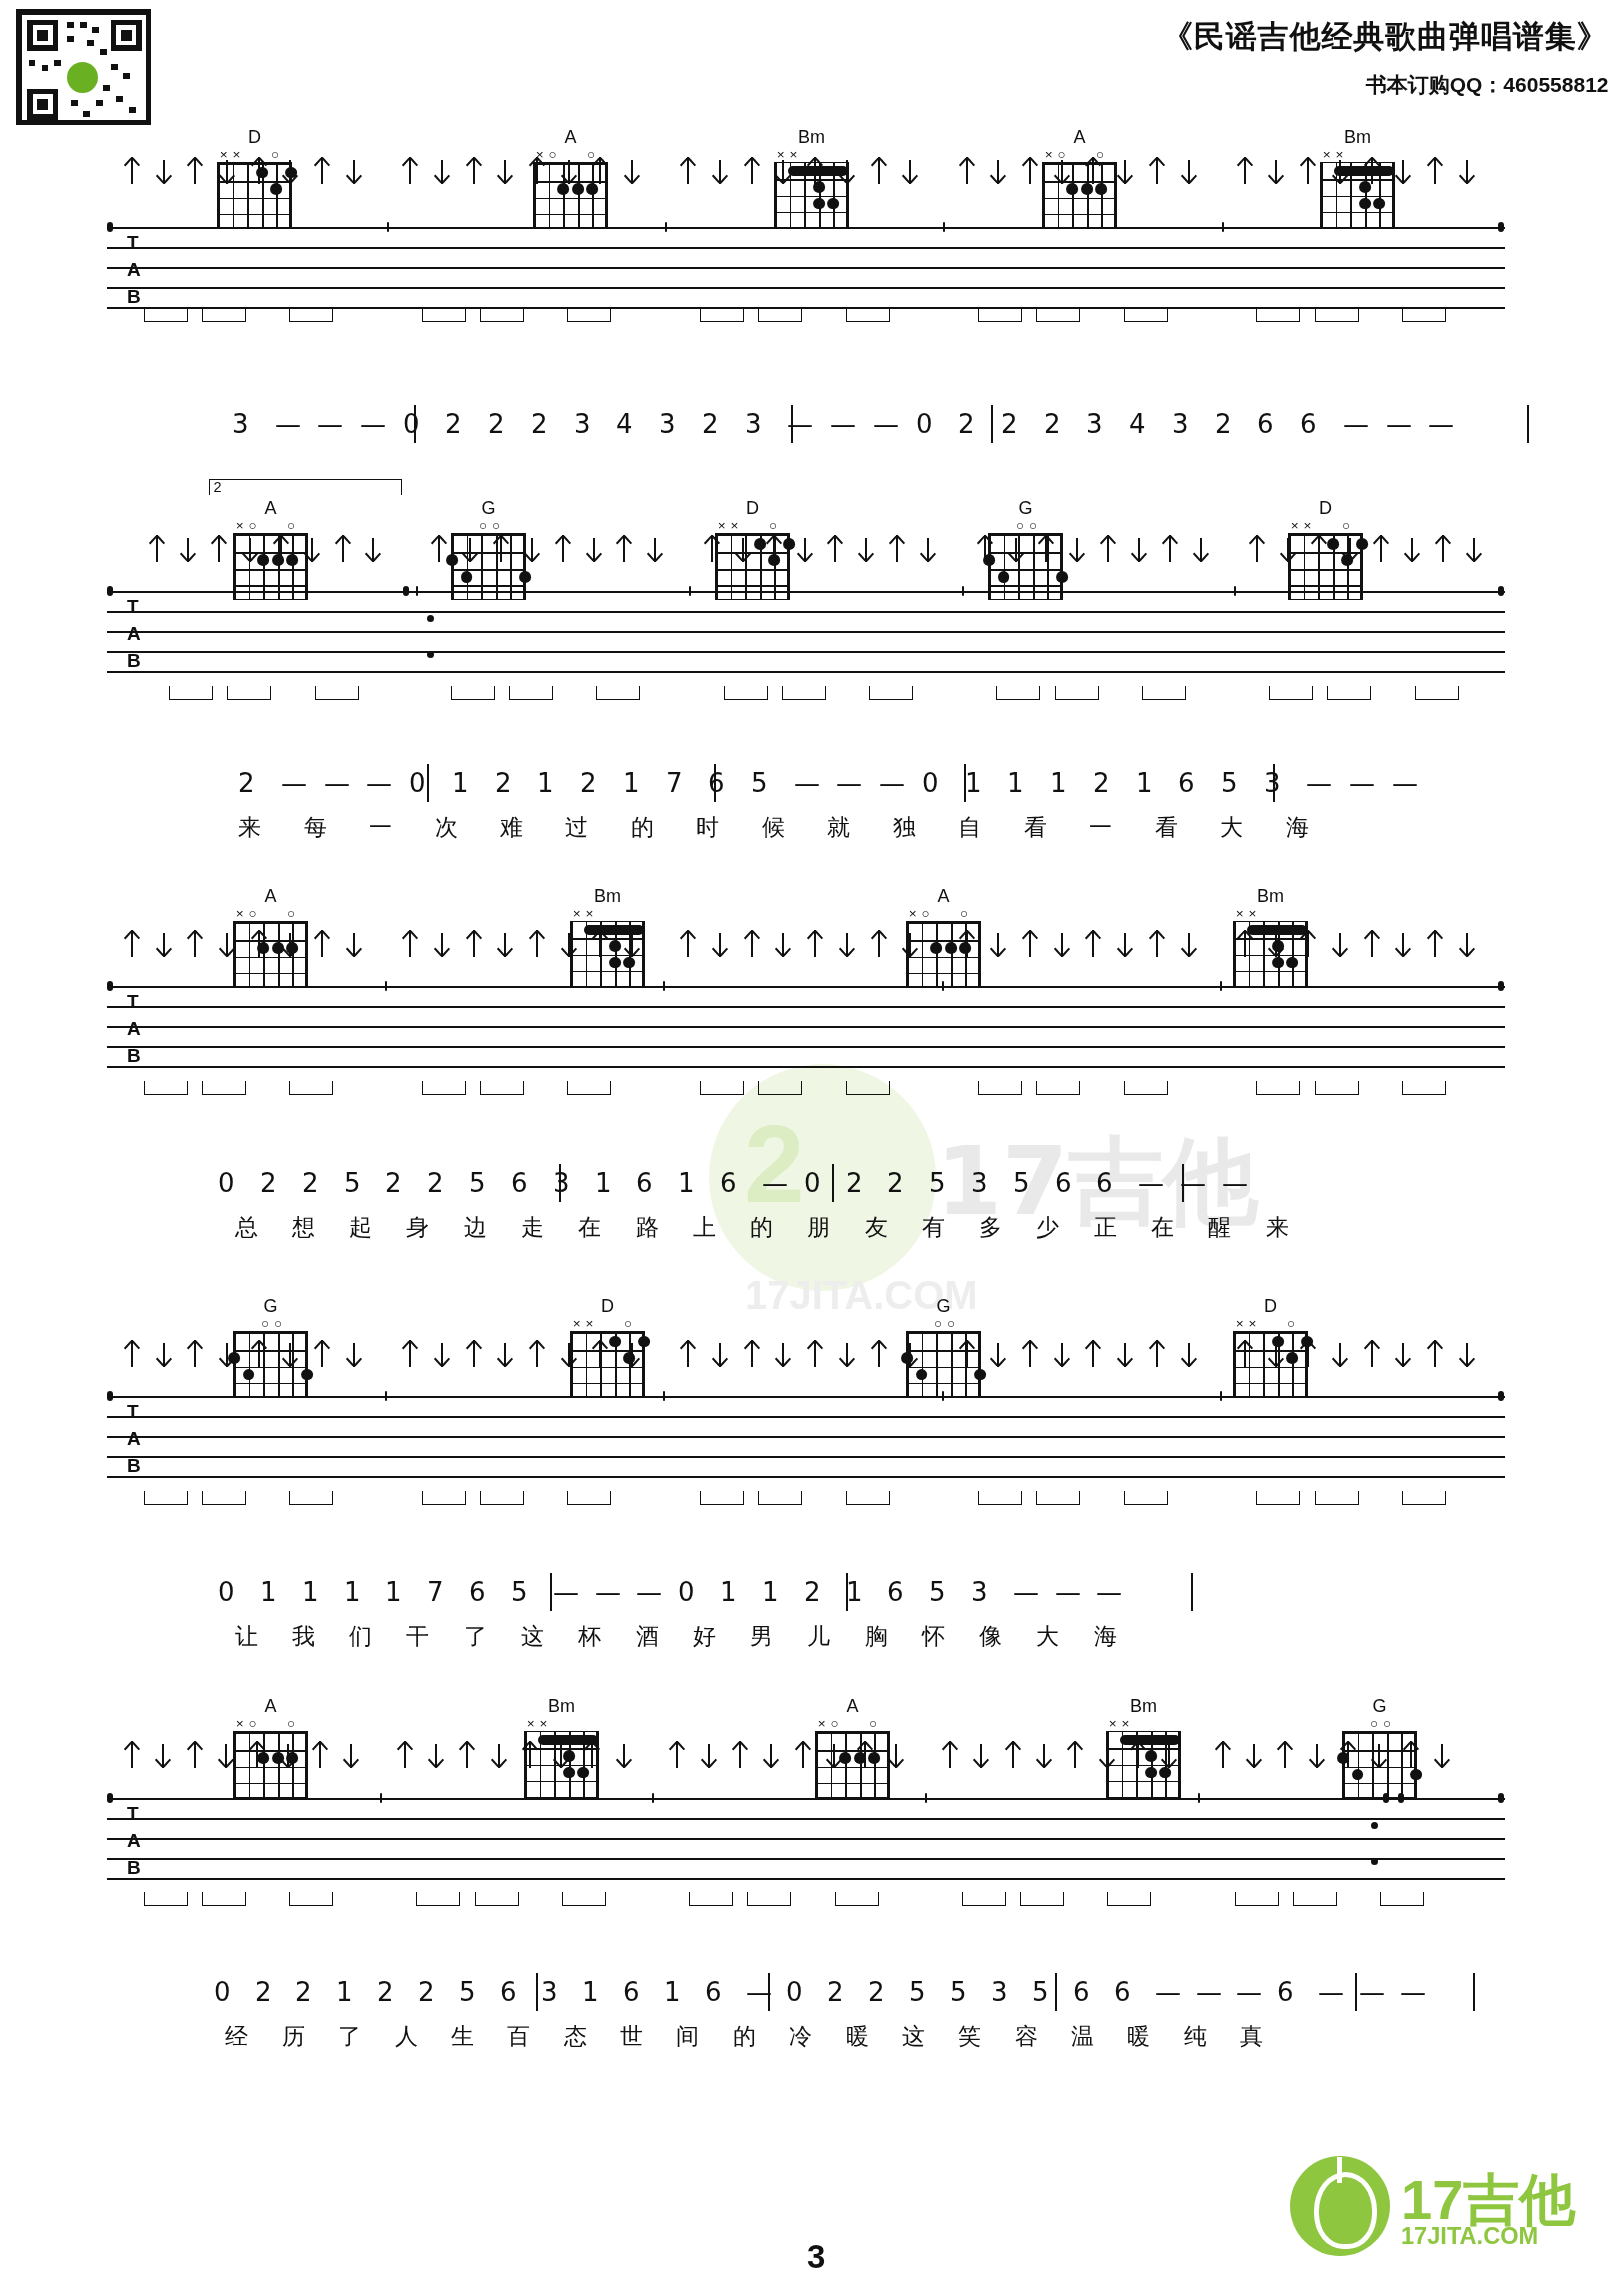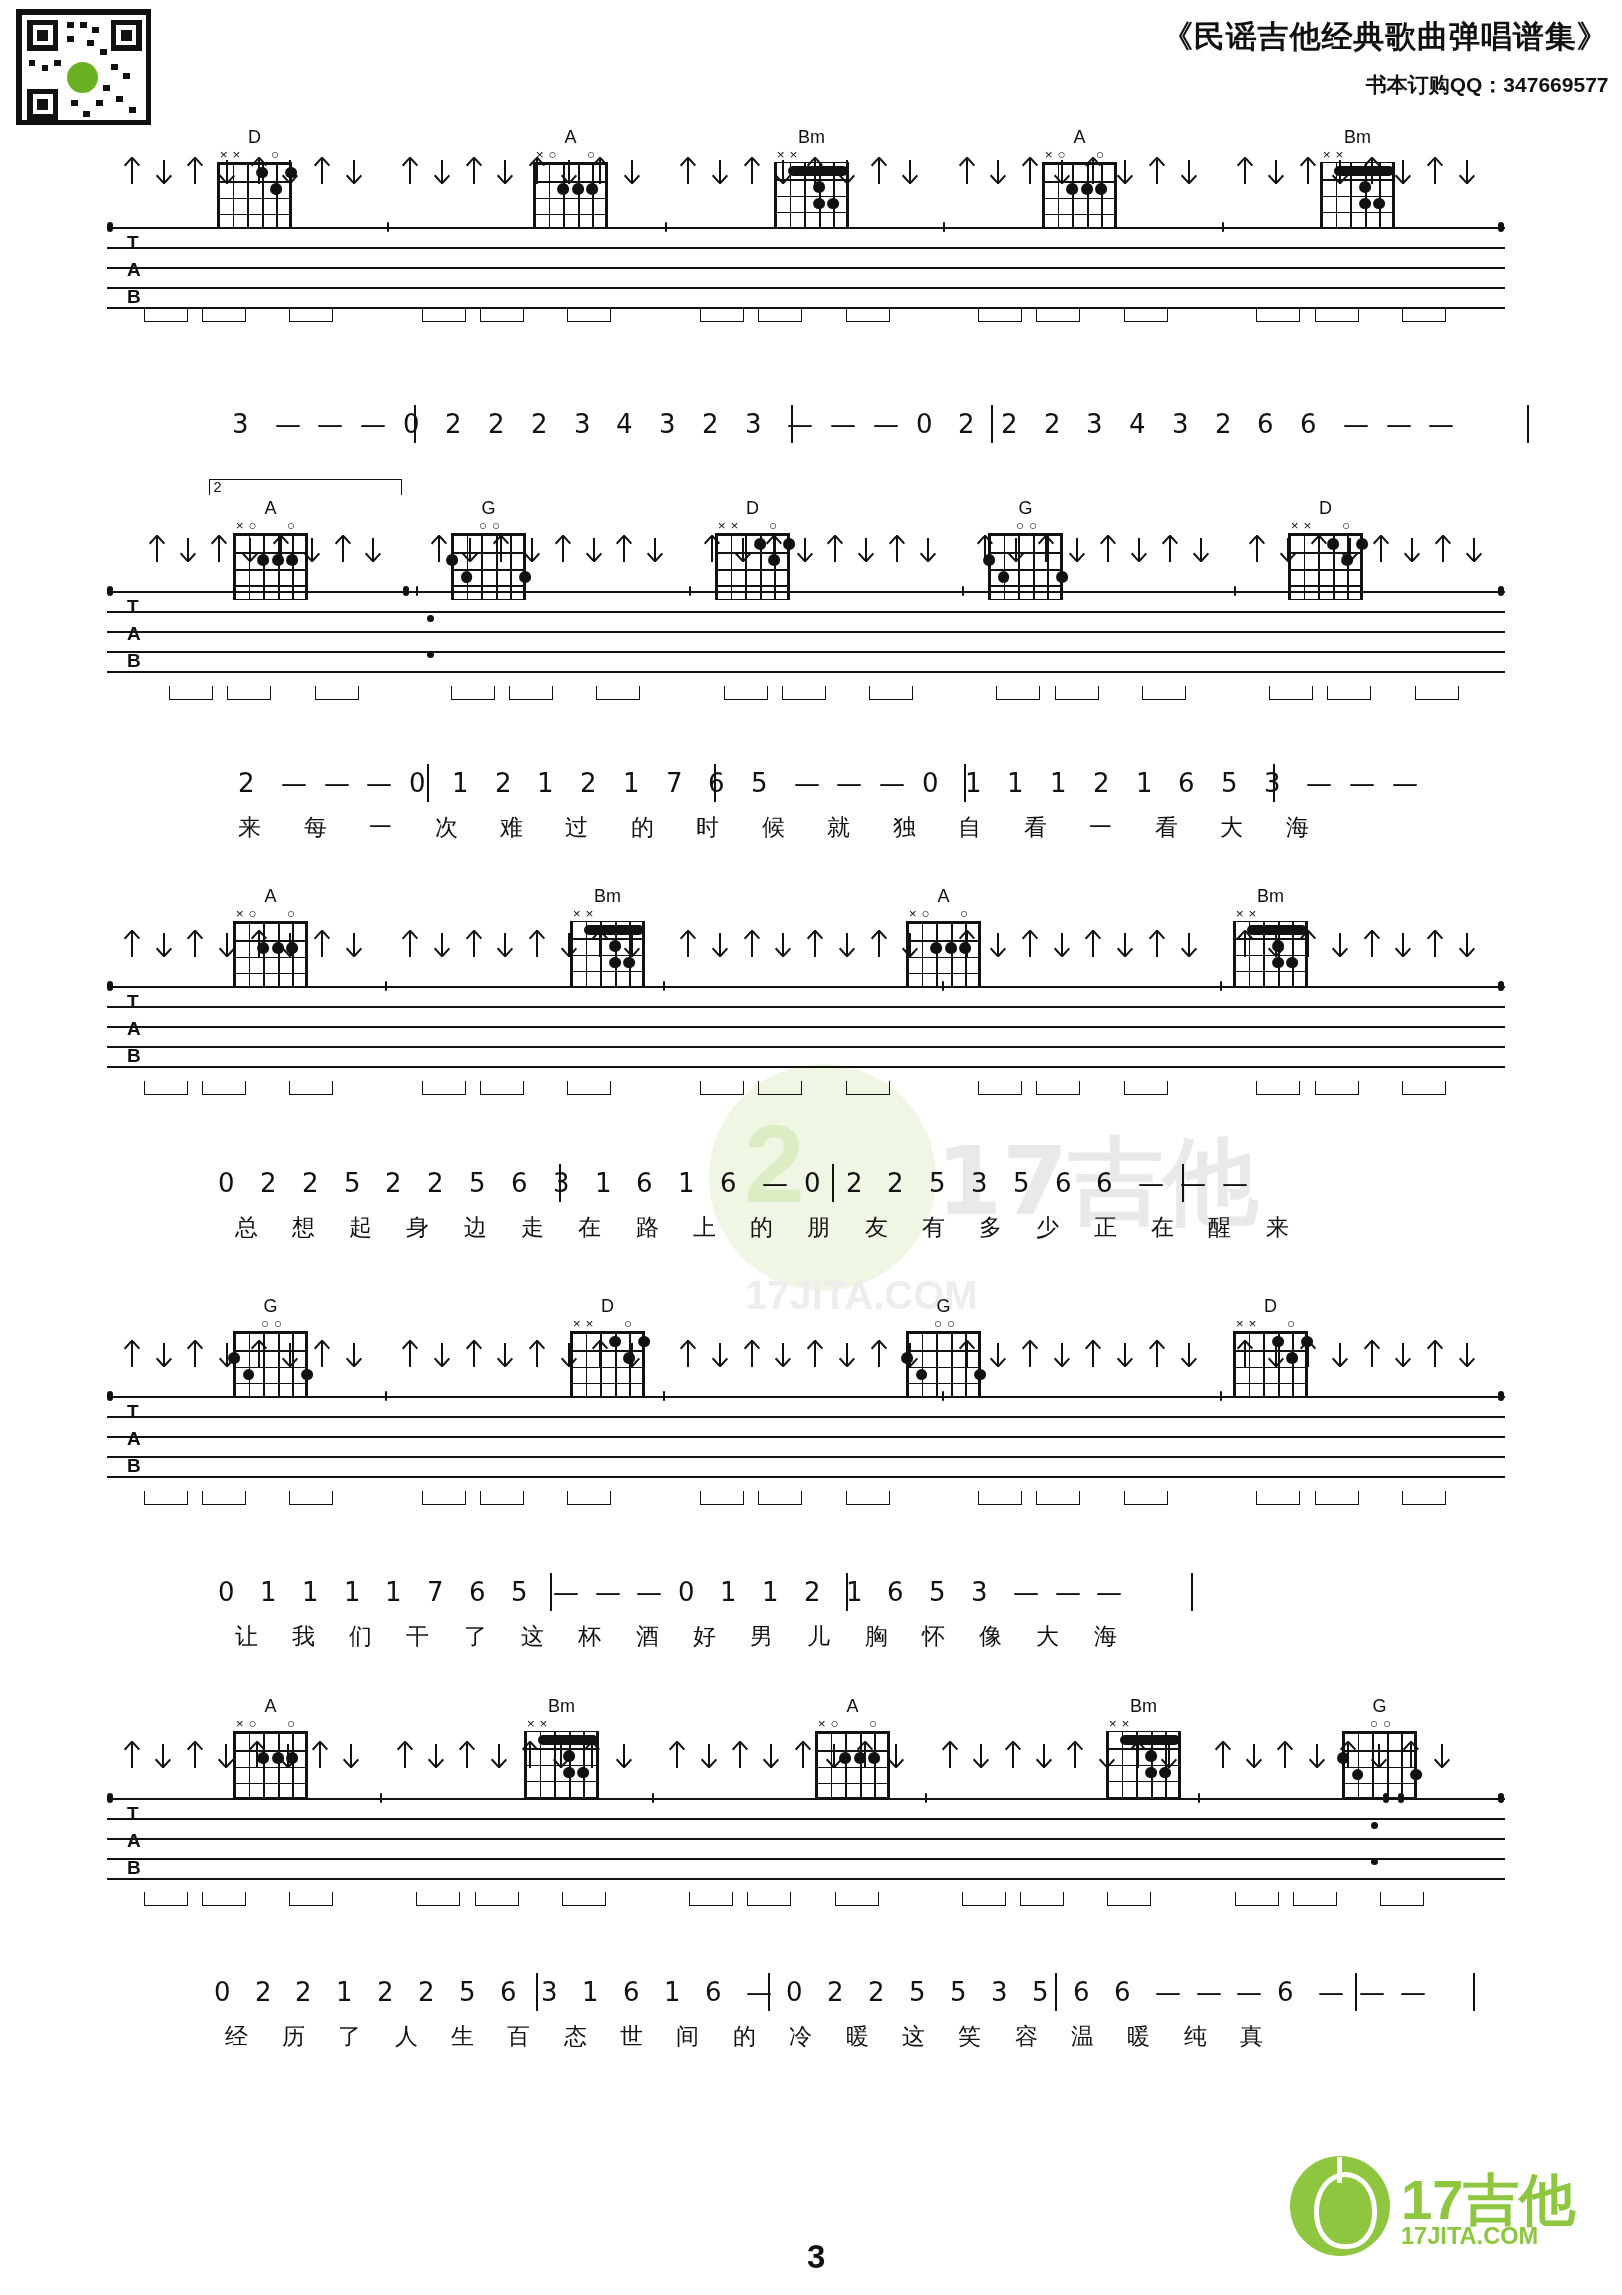--- a/index.html
+++ b/index.html
@@ -111,21 +111,21 @@
     <div class="cell" style="left:107px;top:64px;width:6.4px;height:6.4px;"></div>
     <div class="cell" style="left:87px;top:76px;width:6.4px;height:6.4px;"></div>
     <div class="cell" style="left:100px;top:87px;width:6.4px;height:6.4px;"></div>
     <div class="cell" style="left:113px;top:98px;width:6.4px;height:6.4px;"></div>
     <div class="cell" style="left:55px;top:91px;width:6.4px;height:6.4px;"></div>
     <div class="cell" style="left:67px;top:102px;width:6.4px;height:6.4px;"></div>
     <div class="cell" style="left:80px;top:91px;width:6.4px;height:6.4px;"></div>
     <div class="green"></div>
   </div>
   <div class="hdr-title">《民谣吉他经典歌曲弹唱谱集》</div>
-  <div class="hdr-sub">书本订购QQ：347669577</div>
+  <div class="hdr-sub">书本订购QQ：460558812</div>
 
   <div class="wm">
     <div class="circ"></div>
     <div class="g17">2</div>
     <div class="txt">17吉他</div>
     <div class="dom">17JITA.COM</div>
   </div>
 
   <div class="sys" style="top:127px;height:182px;">
 

